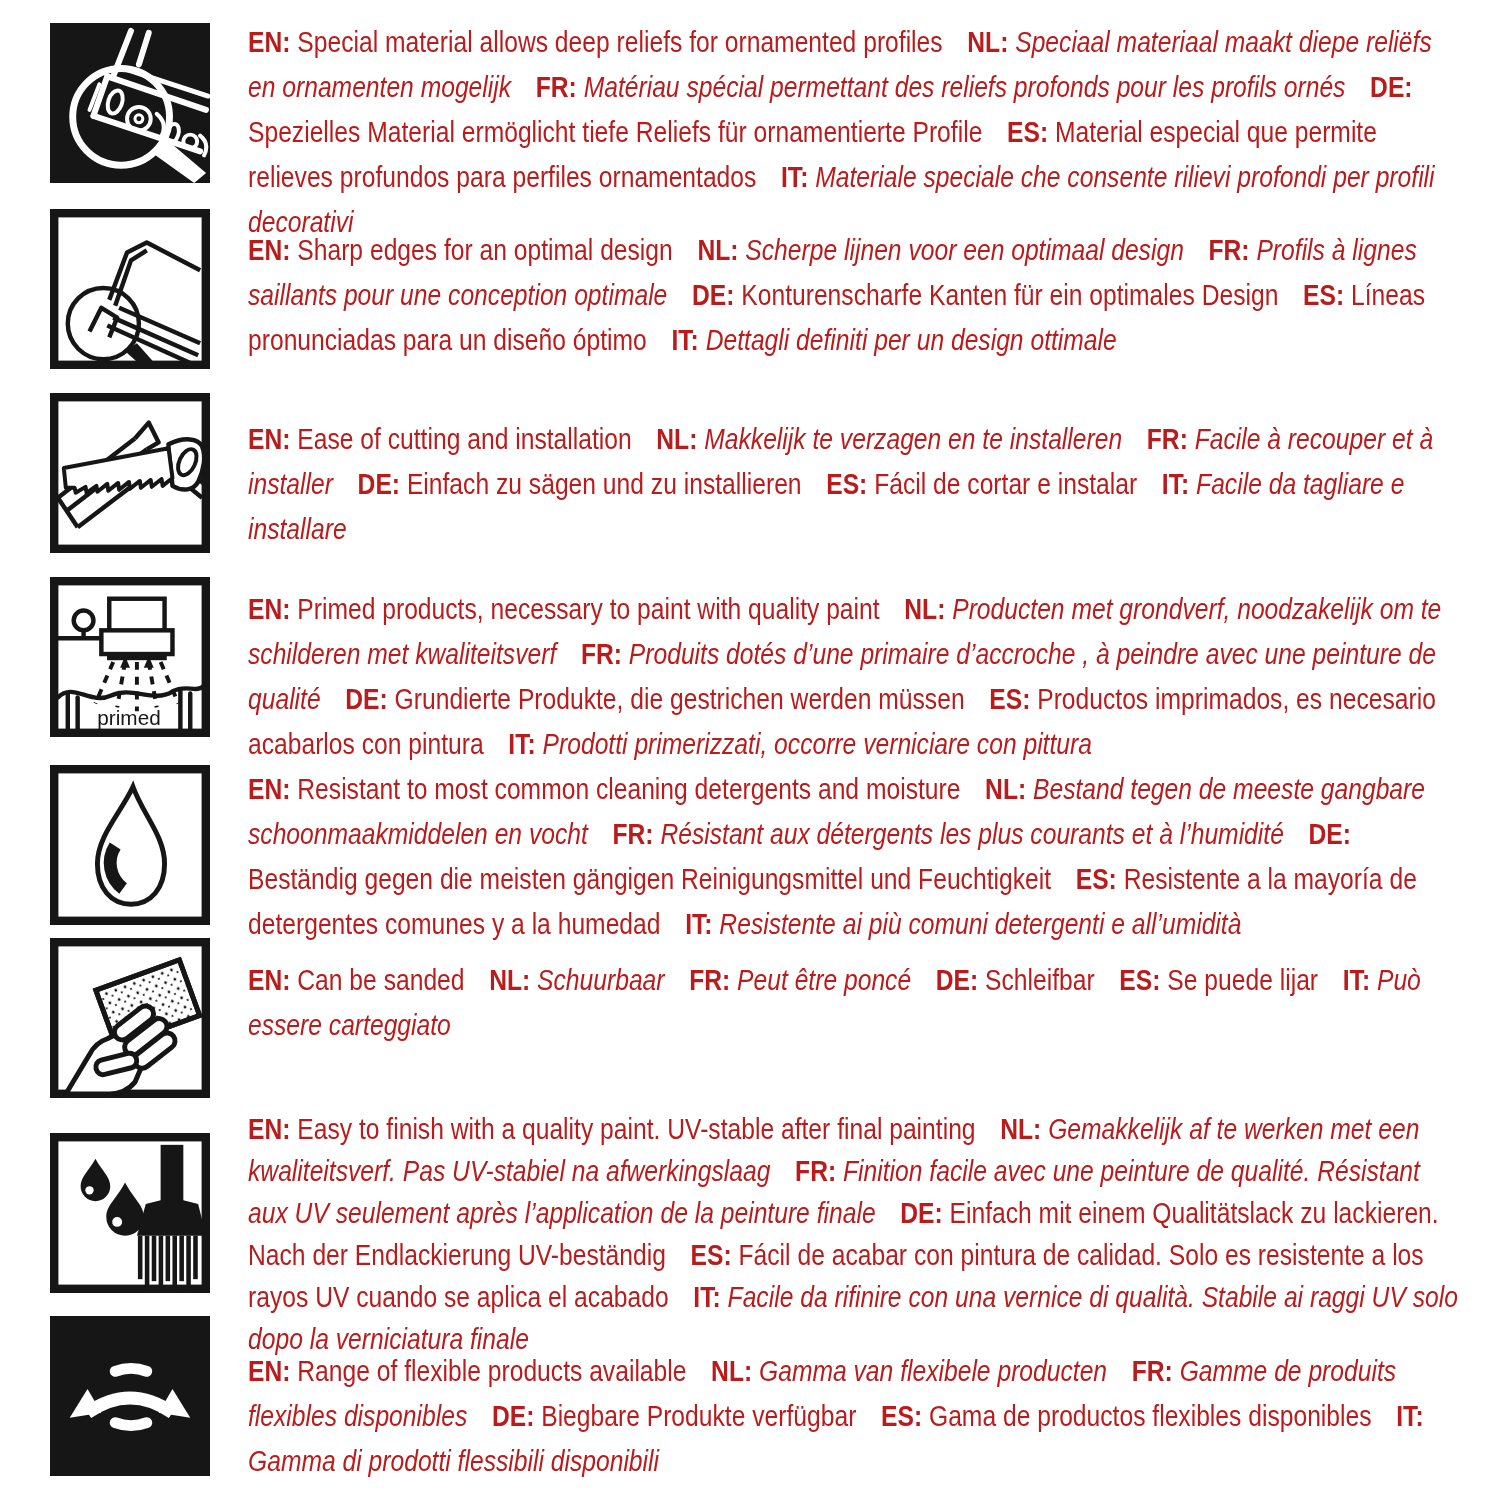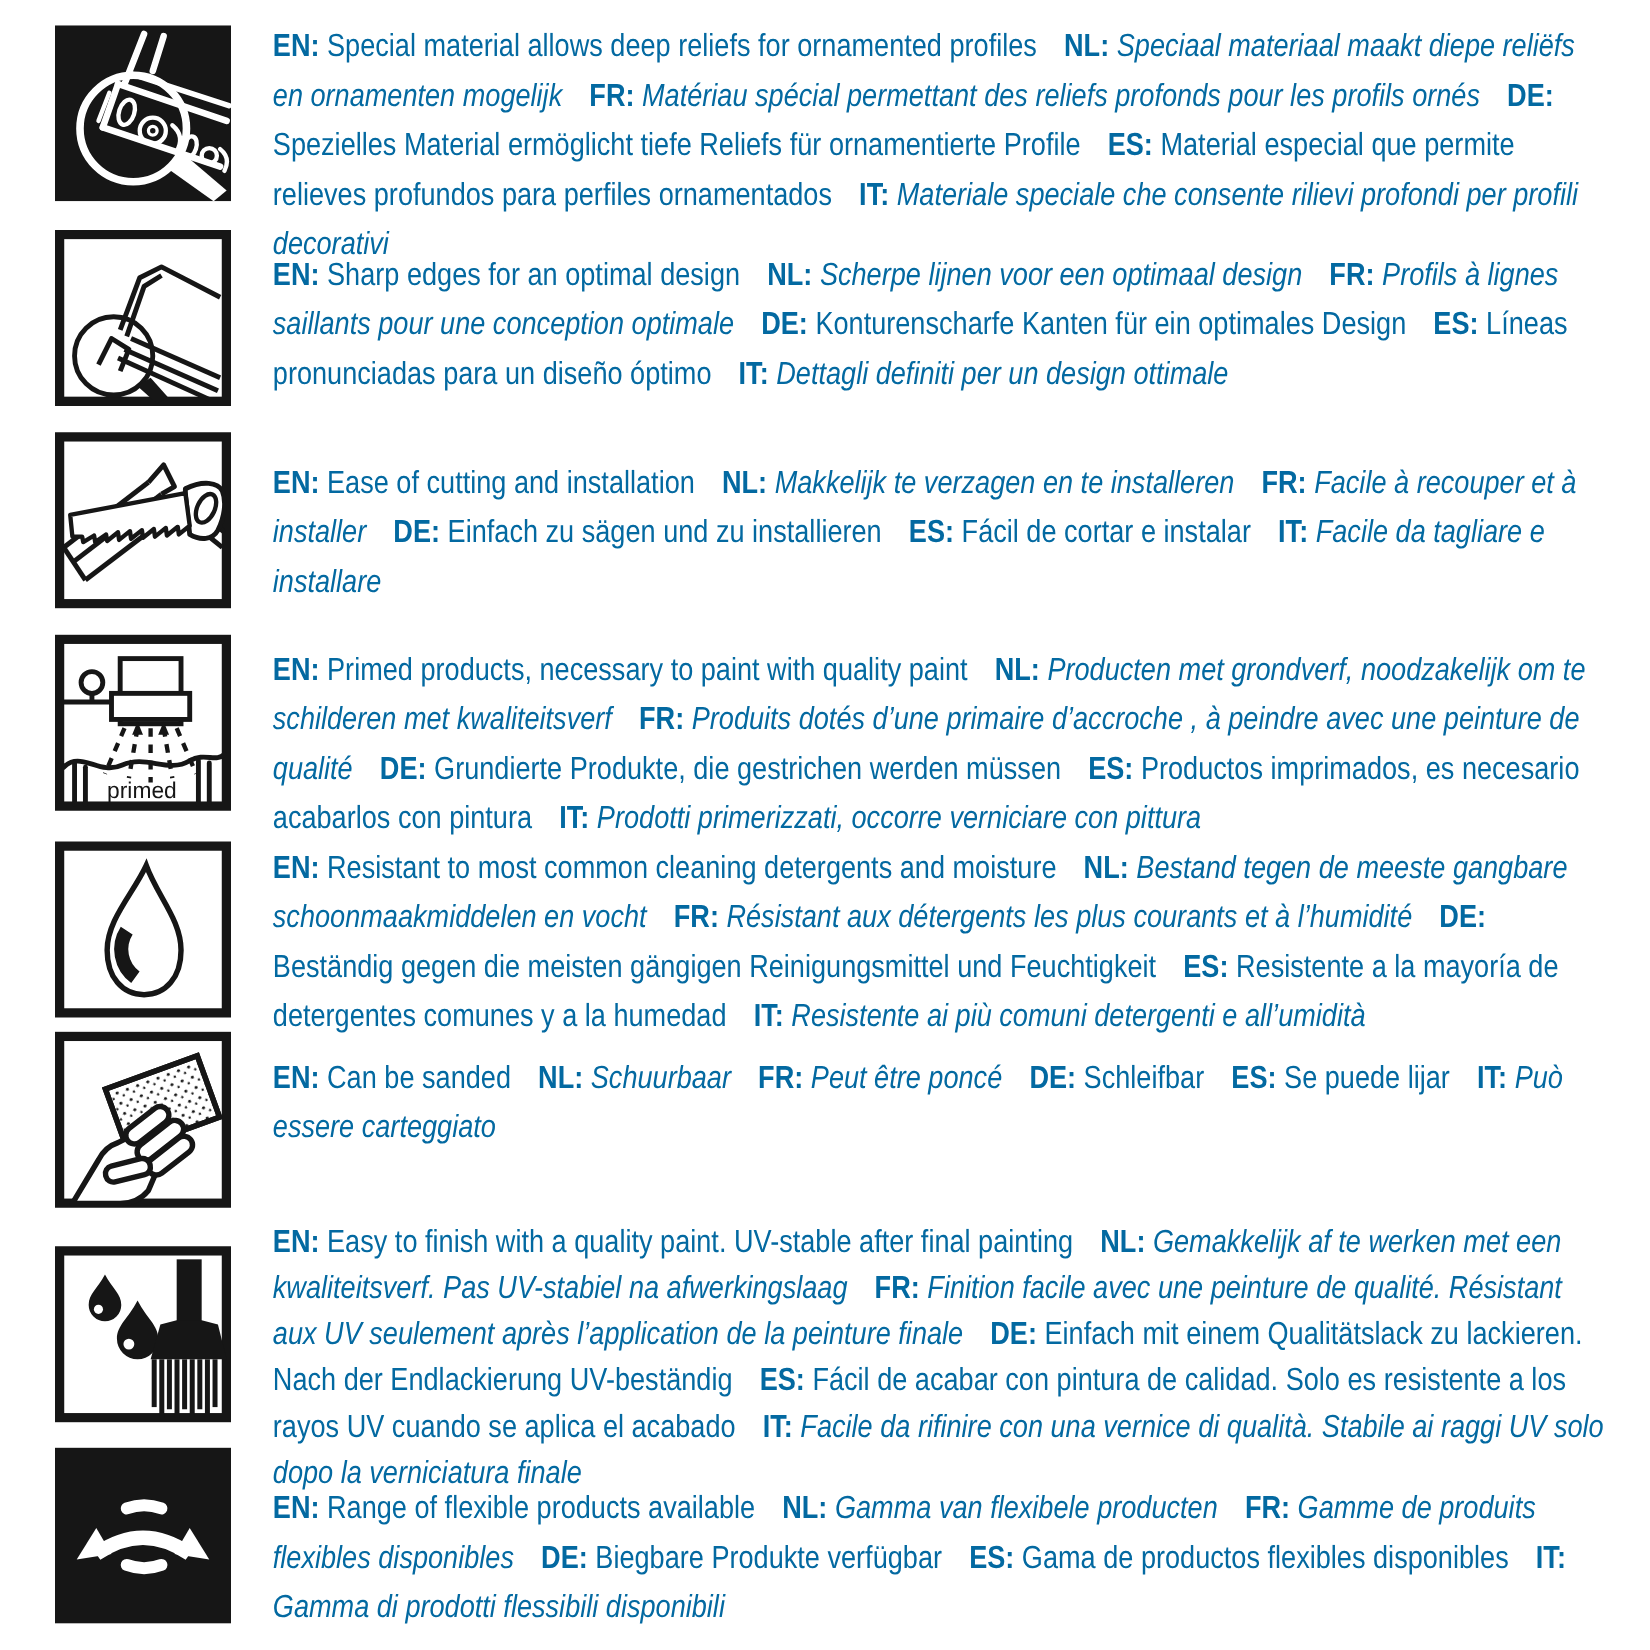--- a/index.html
+++ b/index.html
@@ -1,18 +1,18 @@
 <!DOCTYPE html>
 <html><head>
 <meta charset="utf-8">
 <style>
   html,body{margin:0;padding:0;background:#ffffff;}
   .page{
     position:relative;width:1500px;height:1500px;background:#ffffff;
-    font-family:"Liberation Sans",sans-serif;color:#0369a1;overflow:hidden;
+    font-family:"Liberation Sans",sans-serif;color:#b91c1c;overflow:hidden;
   }
   .icon-box{position:absolute;left:50px;width:160px;height:160px;border-radius:26px;}
   .icon-box svg{display:block;width:100%;height:100%;}
   .text-col{
     position:absolute;left:248px;width:1432px;
     transform:scaleX(0.85);transform-origin:0 0;
     font-size:29px;line-height:45px;letter-spacing:0;
   }
   .text-col.tight{line-height:42px;}
   .lang-label{font-weight:bold;}

